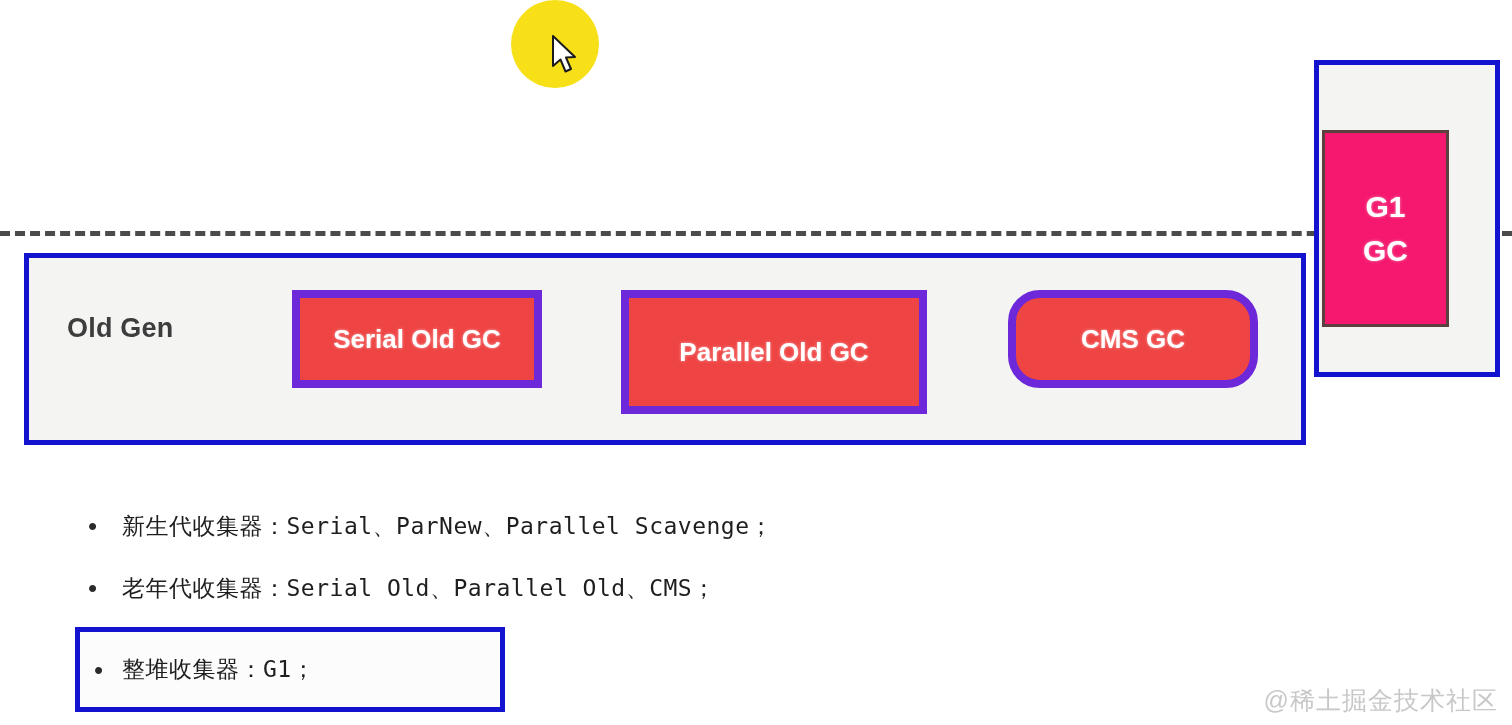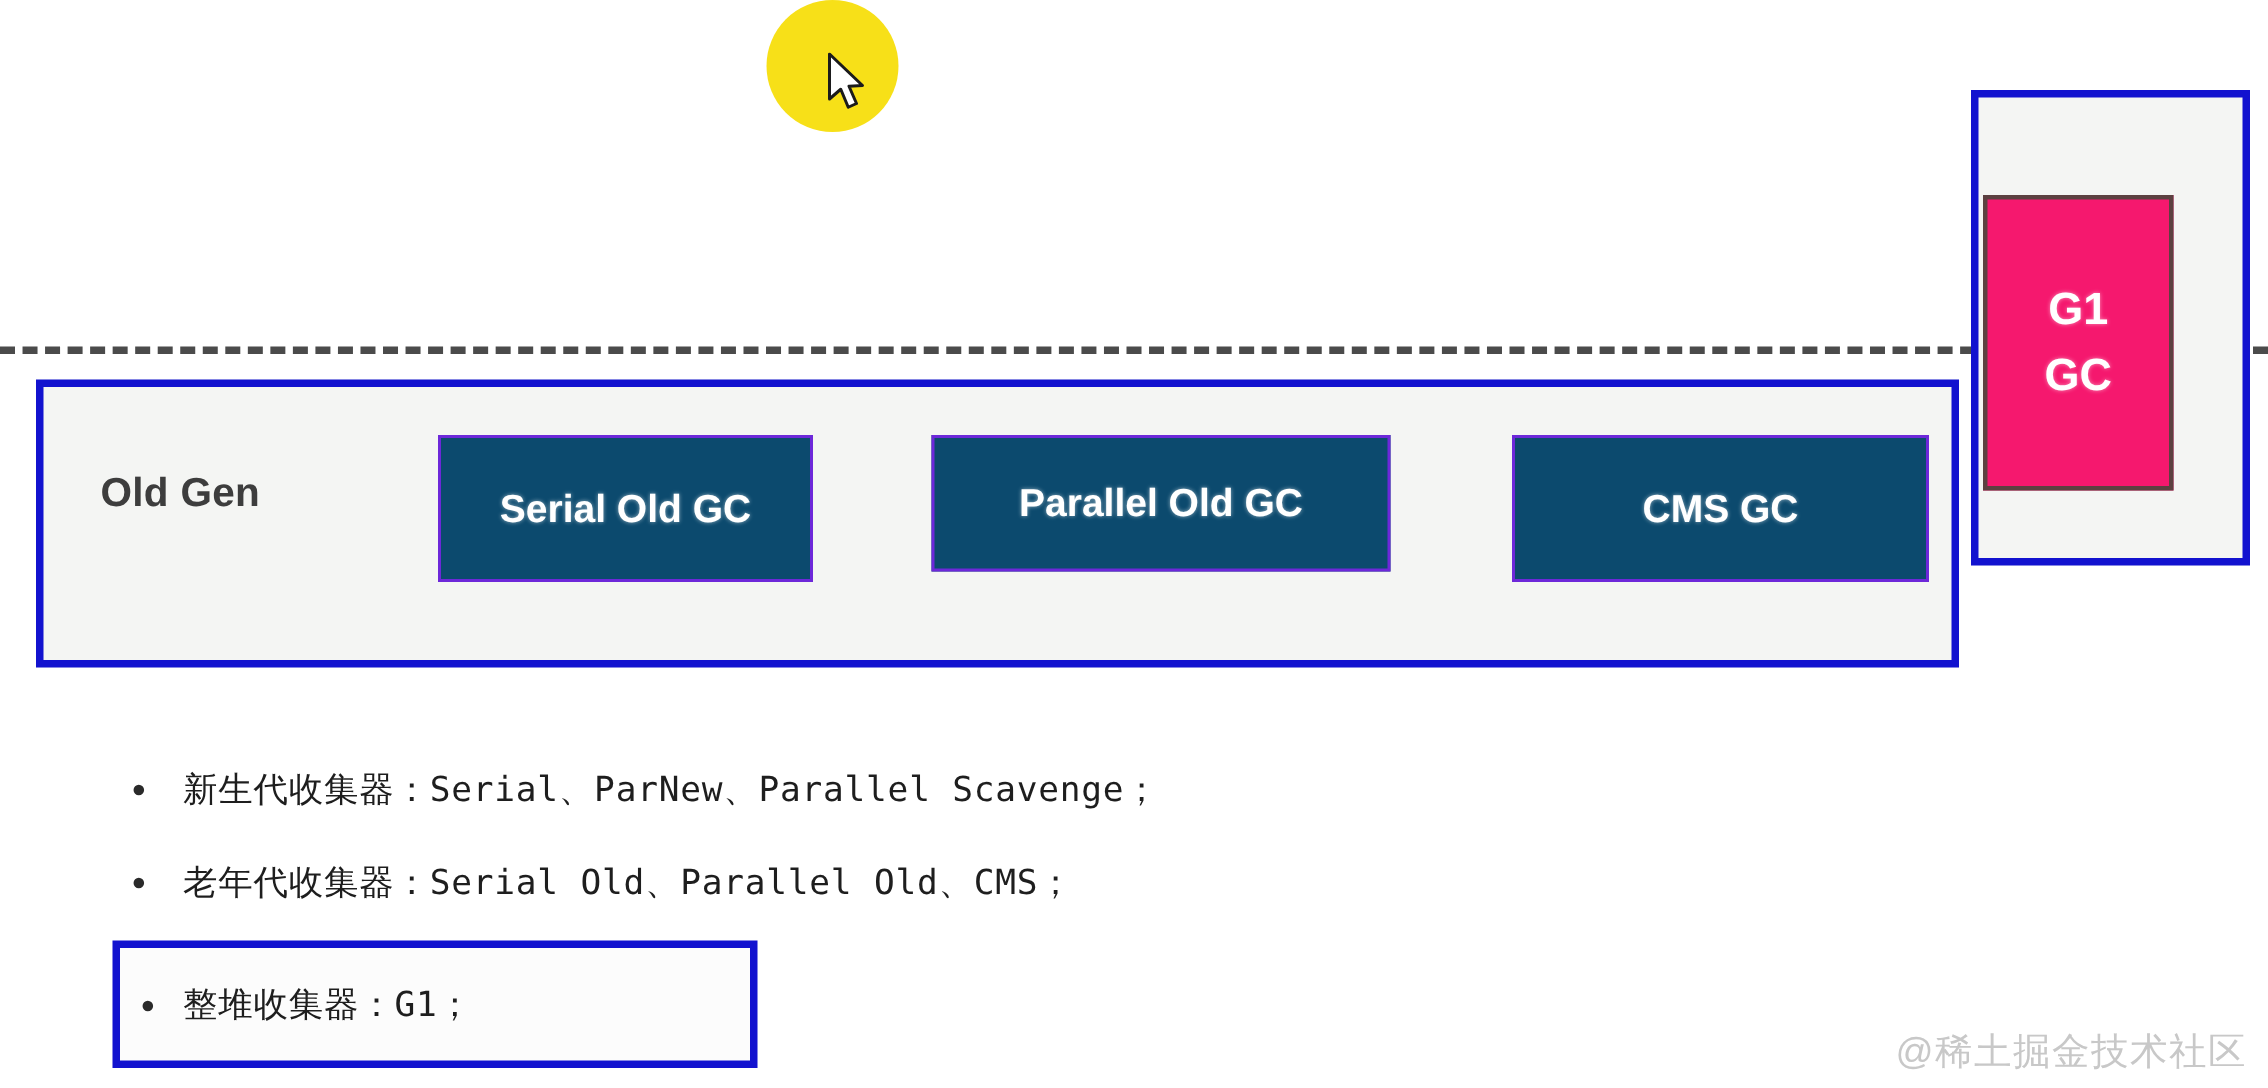--- a/index.html
+++ b/index.html
@@ -61,33 +61,33 @@
     font-weight: bold;
     color: #ffffff;
     text-shadow: 0 0 3px rgba(255,255,255,0.55);
     white-space: nowrap;
   }
   .chip.young {
     background: #2f8cf5;
     border: 3px solid #2c3b4a;
   }
   .chip.old {
-    background: #0c4a6e;
-    border: 2px solid #6d28d9;
+    background: #ef4444;
+    border: 8px solid #6d28d9;
   }
 
   
   #chip-serial-gc            { left: 263px; top: 52px; width: 250px; height: 98px; }
   #chip-parallel-scavenge-gc { left: 584px; top: 52px; width: 368px; height: 98px; }
   #chip-parnew-gc            { left: 994px; top: 52px; width: 250px; height: 98px; }
 
   
   #chip-serial-old-gc    { left: 263px; top: 32px; width: 250px; height: 98px; }
-  #chip-parallel-old-gc  { left: 592px; top: 32px; width: 306px; height: 91px; }
-  #chip-cms-gc           { left: 979px; top: 32px; width: 278px; height: 98px; }
+  #chip-parallel-old-gc  { left: 592px; top: 32px; width: 306px; height: 124px; }
+  #chip-cms-gc           { left: 979px; top: 32px; width: 250px; height: 98px; border-radius: 32px; }
 
   
   #heap-divider {
     position: absolute;
     left: 0;
     top: 231px;
     width: 1512px;
     height: 0;
     border-top: 5px dashed #4b4b4b;
   }

